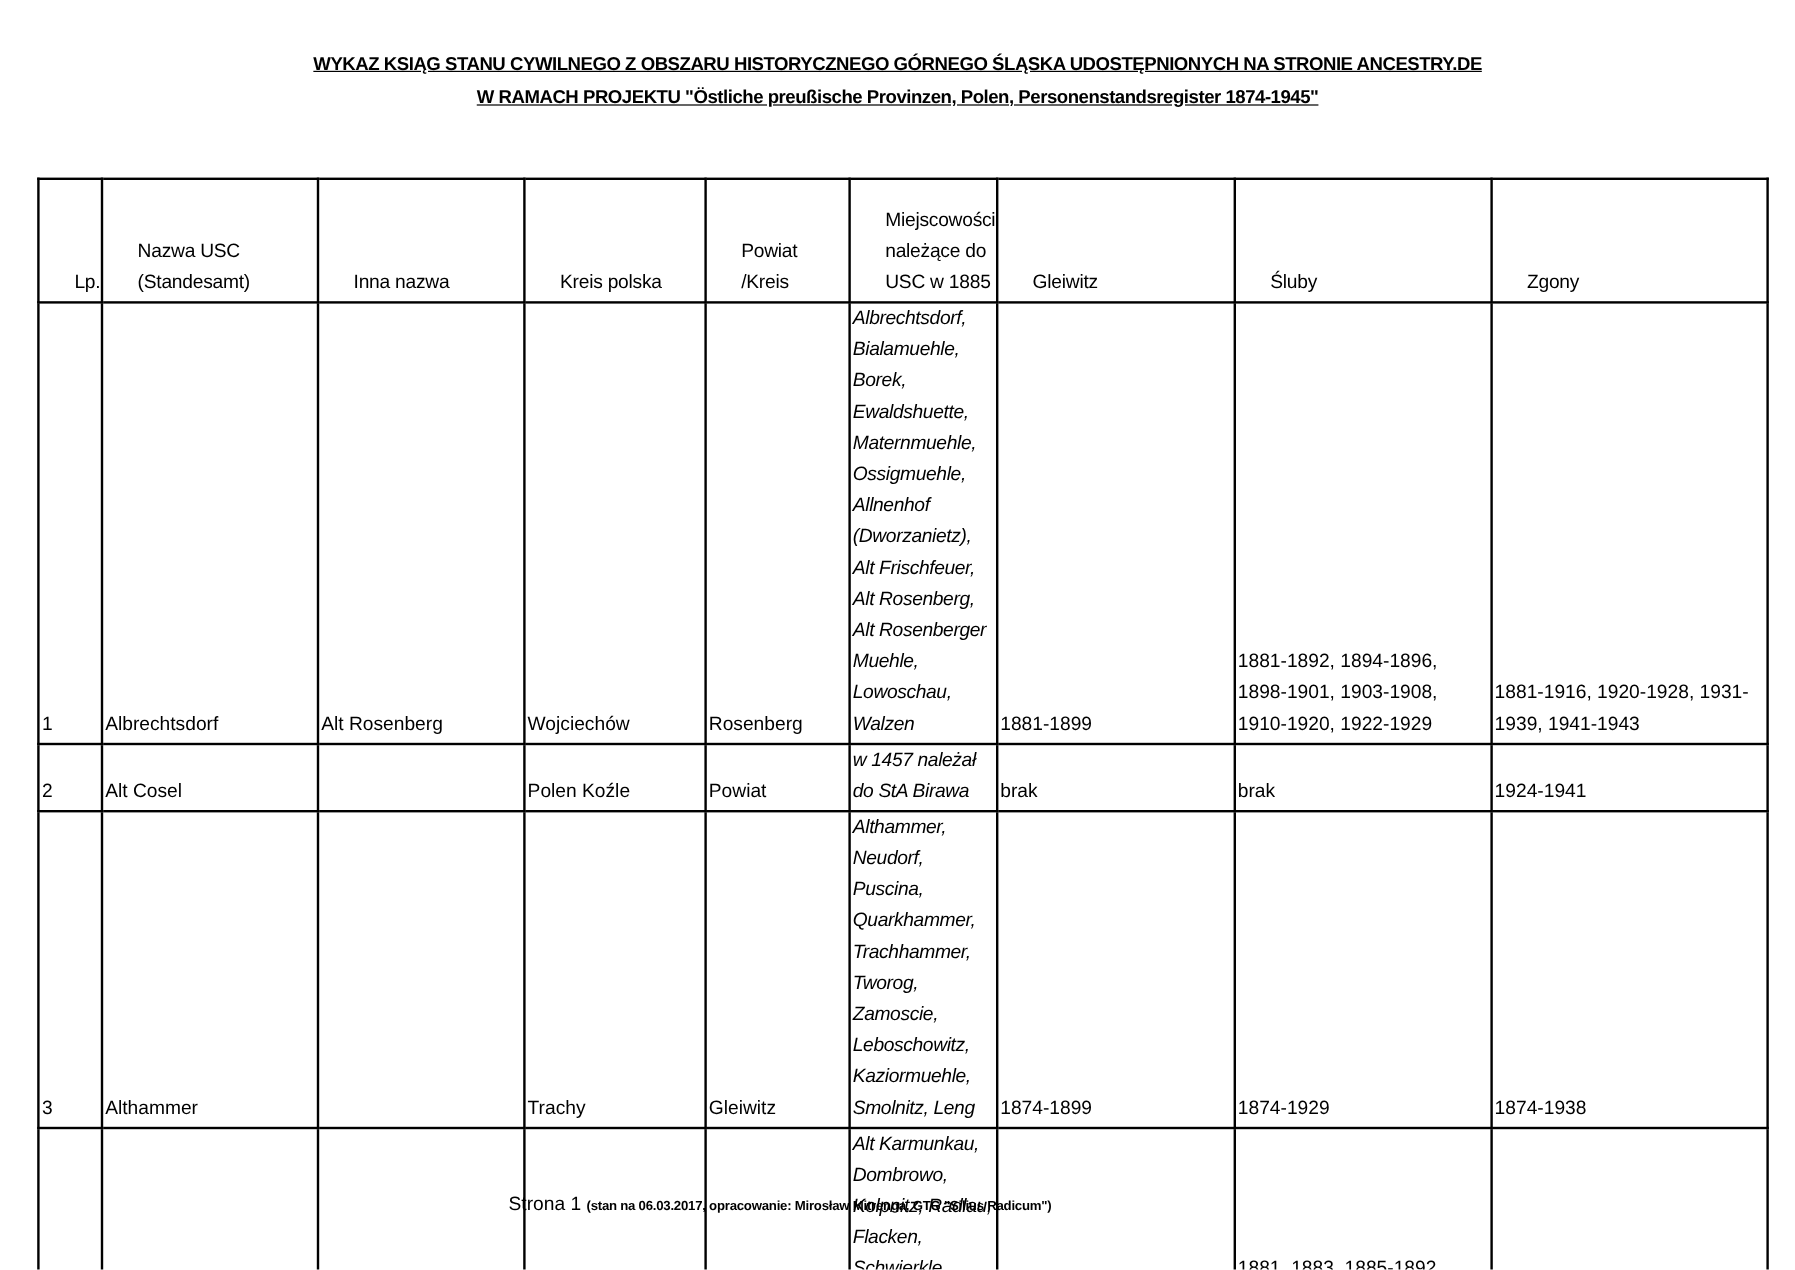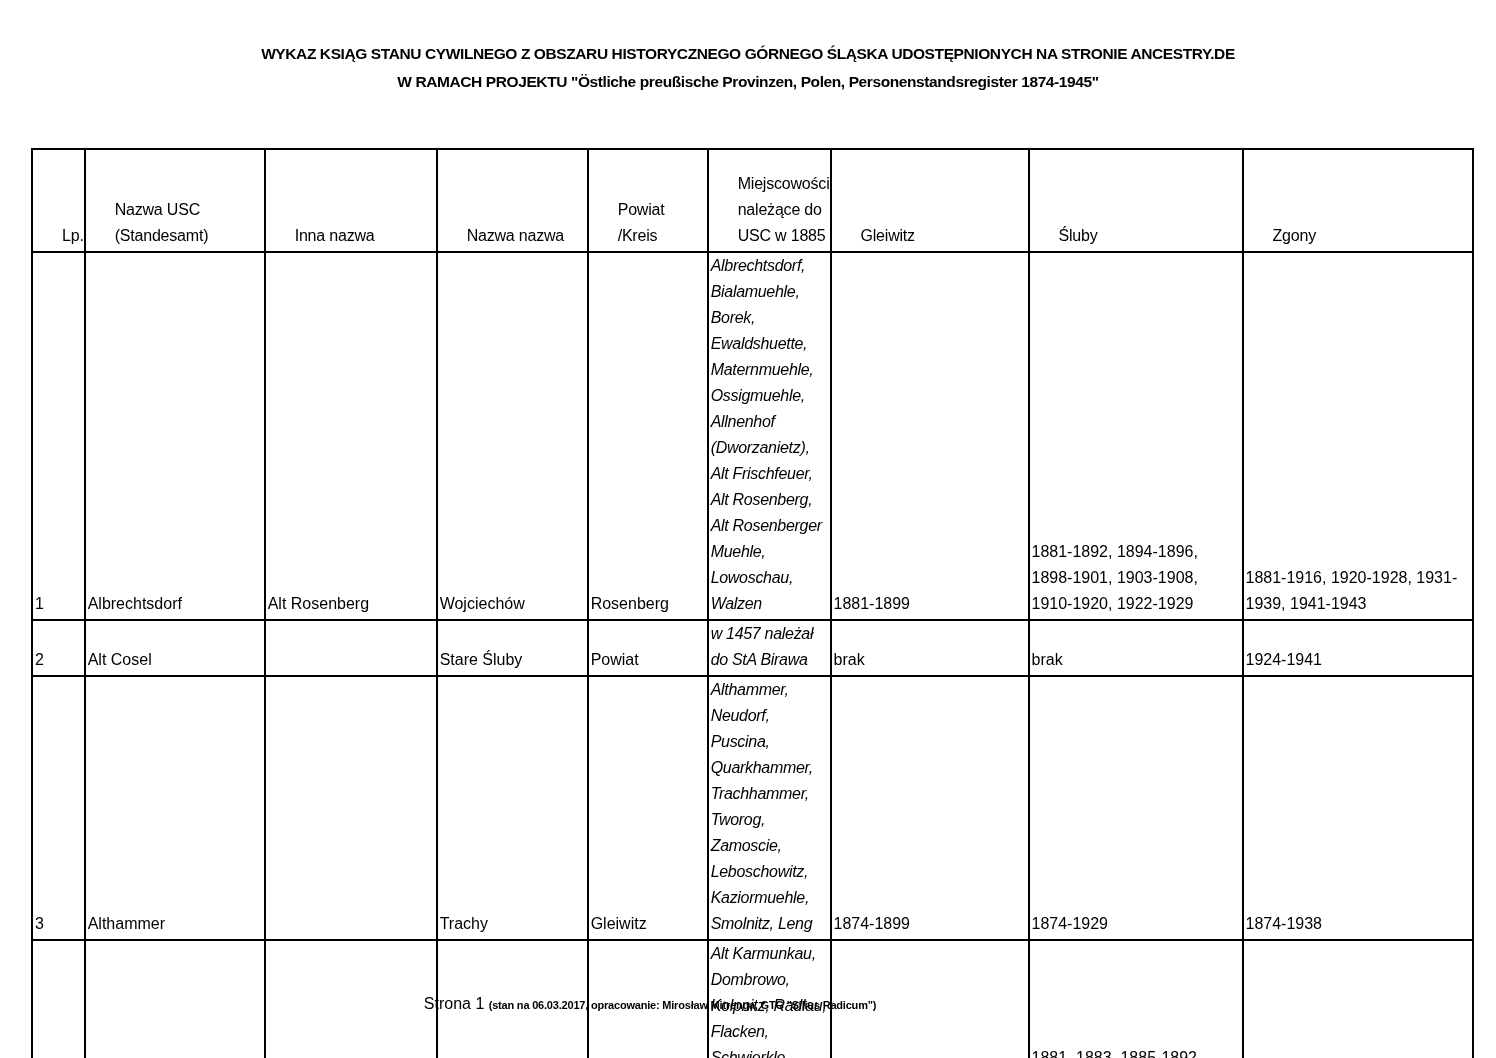--- a/index.html
+++ b/index.html
@@ -18,20 +18,21 @@
     .title-block {
       position: absolute;
       left: 0;
       top: 40px;
       width: 1496px;
       text-align: center;
       font-weight: bold;
       font-size: 15.5px;
       letter-spacing: -0.4px;
       line-height: 28px;
+      text-decoration: underline;
     }
     .title-line { display: block; white-space: nowrap; }
 
     table.registry {
       position: absolute;
       left: 31px;
       top: 148px;
       border-collapse: collapse;
       table-layout: fixed;
     }
@@ -94,21 +95,21 @@
     <col style="width:122px">
     <col style="width:198px">
     <col style="width:214px">
     <col style="width:230px">
   </colgroup>
   <thead>
     <tr style="height:103px">
       <th>Lp.</th>
       <th>Nazwa USC (Standesamt)</th>
       <th>Inna nazwa</th>
-      <th>Nazwa nazwa</th>
+      <th>Kreis polska</th>
       <th>Powiat /Kreis</th>
       <th>Miejscowości należące do USC w 1885</th>
       <th>Gleiwitz</th>
       <th>Śluby</th>
       <th>Zgony</th>
     </tr>
   </thead>
   <tbody>
     <tr style="height:271px">
       <td class="lp">1</td>
@@ -118,21 +119,21 @@
       <td>Rosenberg</td>
       <td class="places">Albrechtsdorf, Bialamuehle, Borek, Ewaldshuette, Maternmuehle, Ossigmuehle, Allnenhof (Dworzanietz), Alt Frischfeuer, Alt Rosenberg, Alt Rosenberger Muehle, Lowoschau, Walzen</td>
       <td>1881-1899</td>
       <td>1881-1892, 1894-1896, 1898-1901, 1903-1908, 1910-1920, 1922-1929</td>
       <td>1881-1916, 1920-1928, 1931-1939, 1941-1943</td>
     </tr>
     <tr style="height:42px">
       <td class="lp">2</td>
       <td>Alt Cosel</td>
       <td></td>
-      <td>Stare Śluby</td>
+      <td>Polen Koźle</td>
       <td>Powiat</td>
       <td class="places">w 1457 należał do StA Birawa</td>
       <td>brak</td>
       <td>brak</td>
       <td>1924-1941</td>
     </tr>
     <tr style="height:195px">
       <td class="lp">3</td>
       <td>Althammer</td>
       <td></td>

